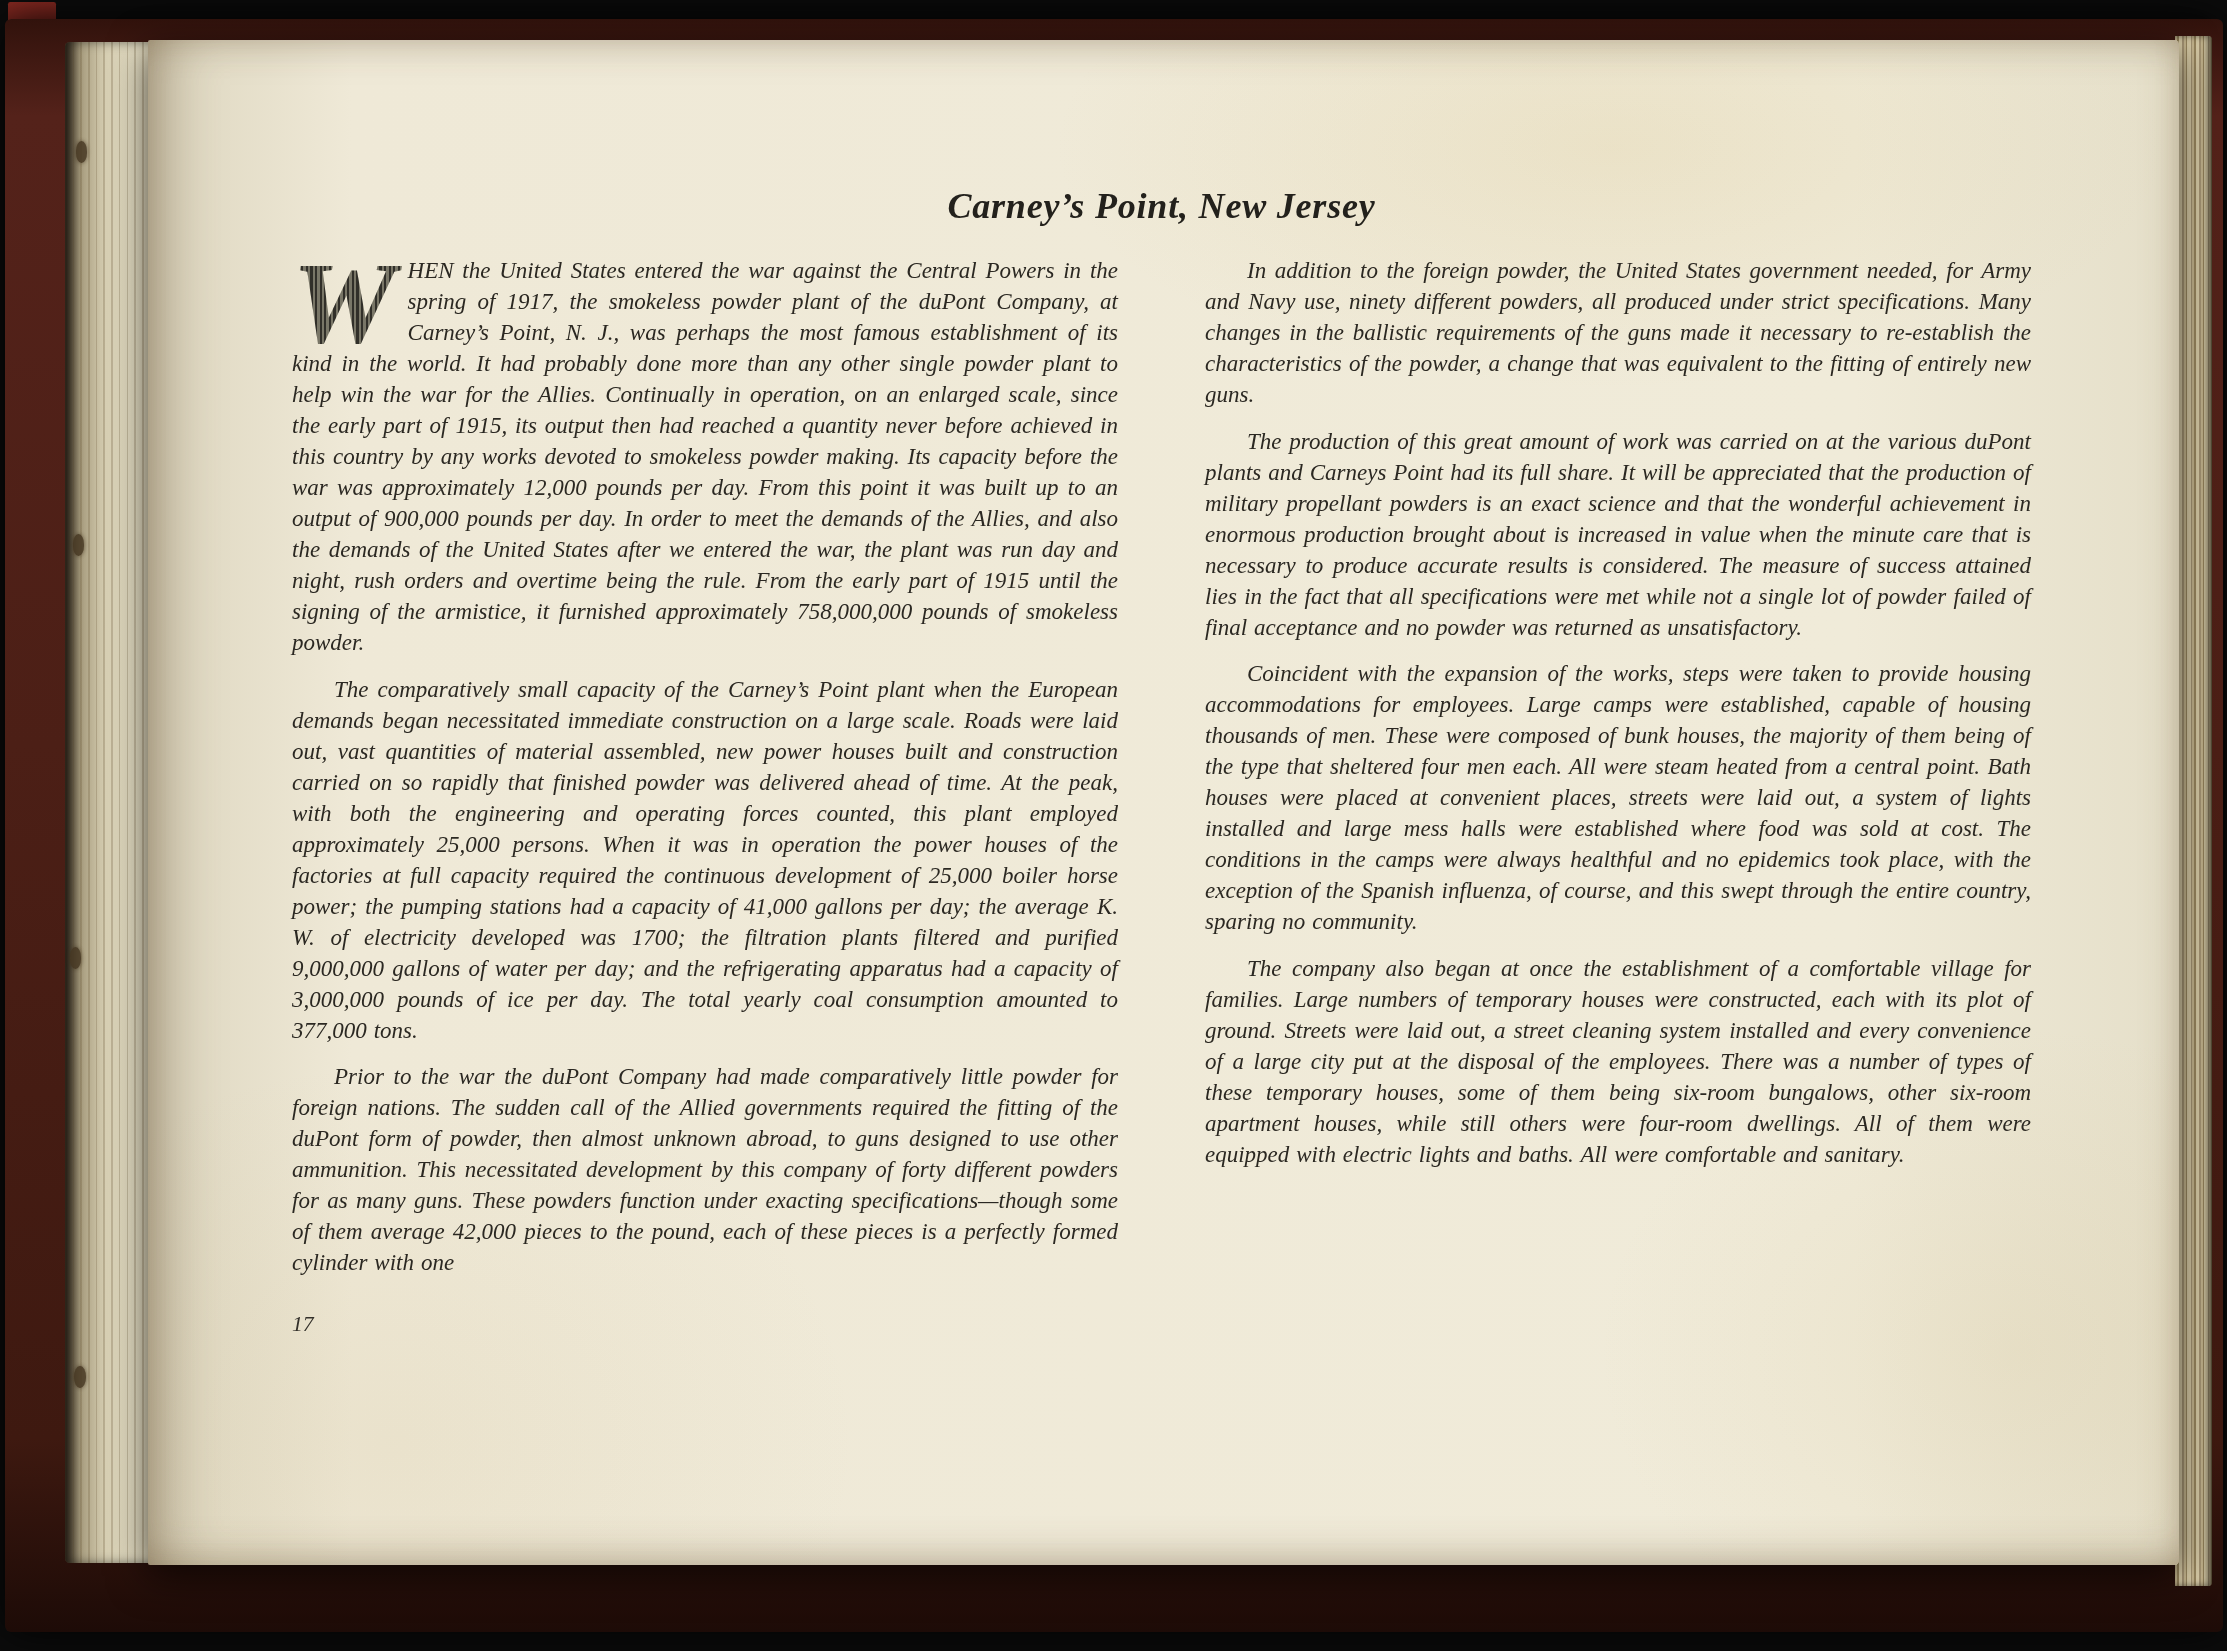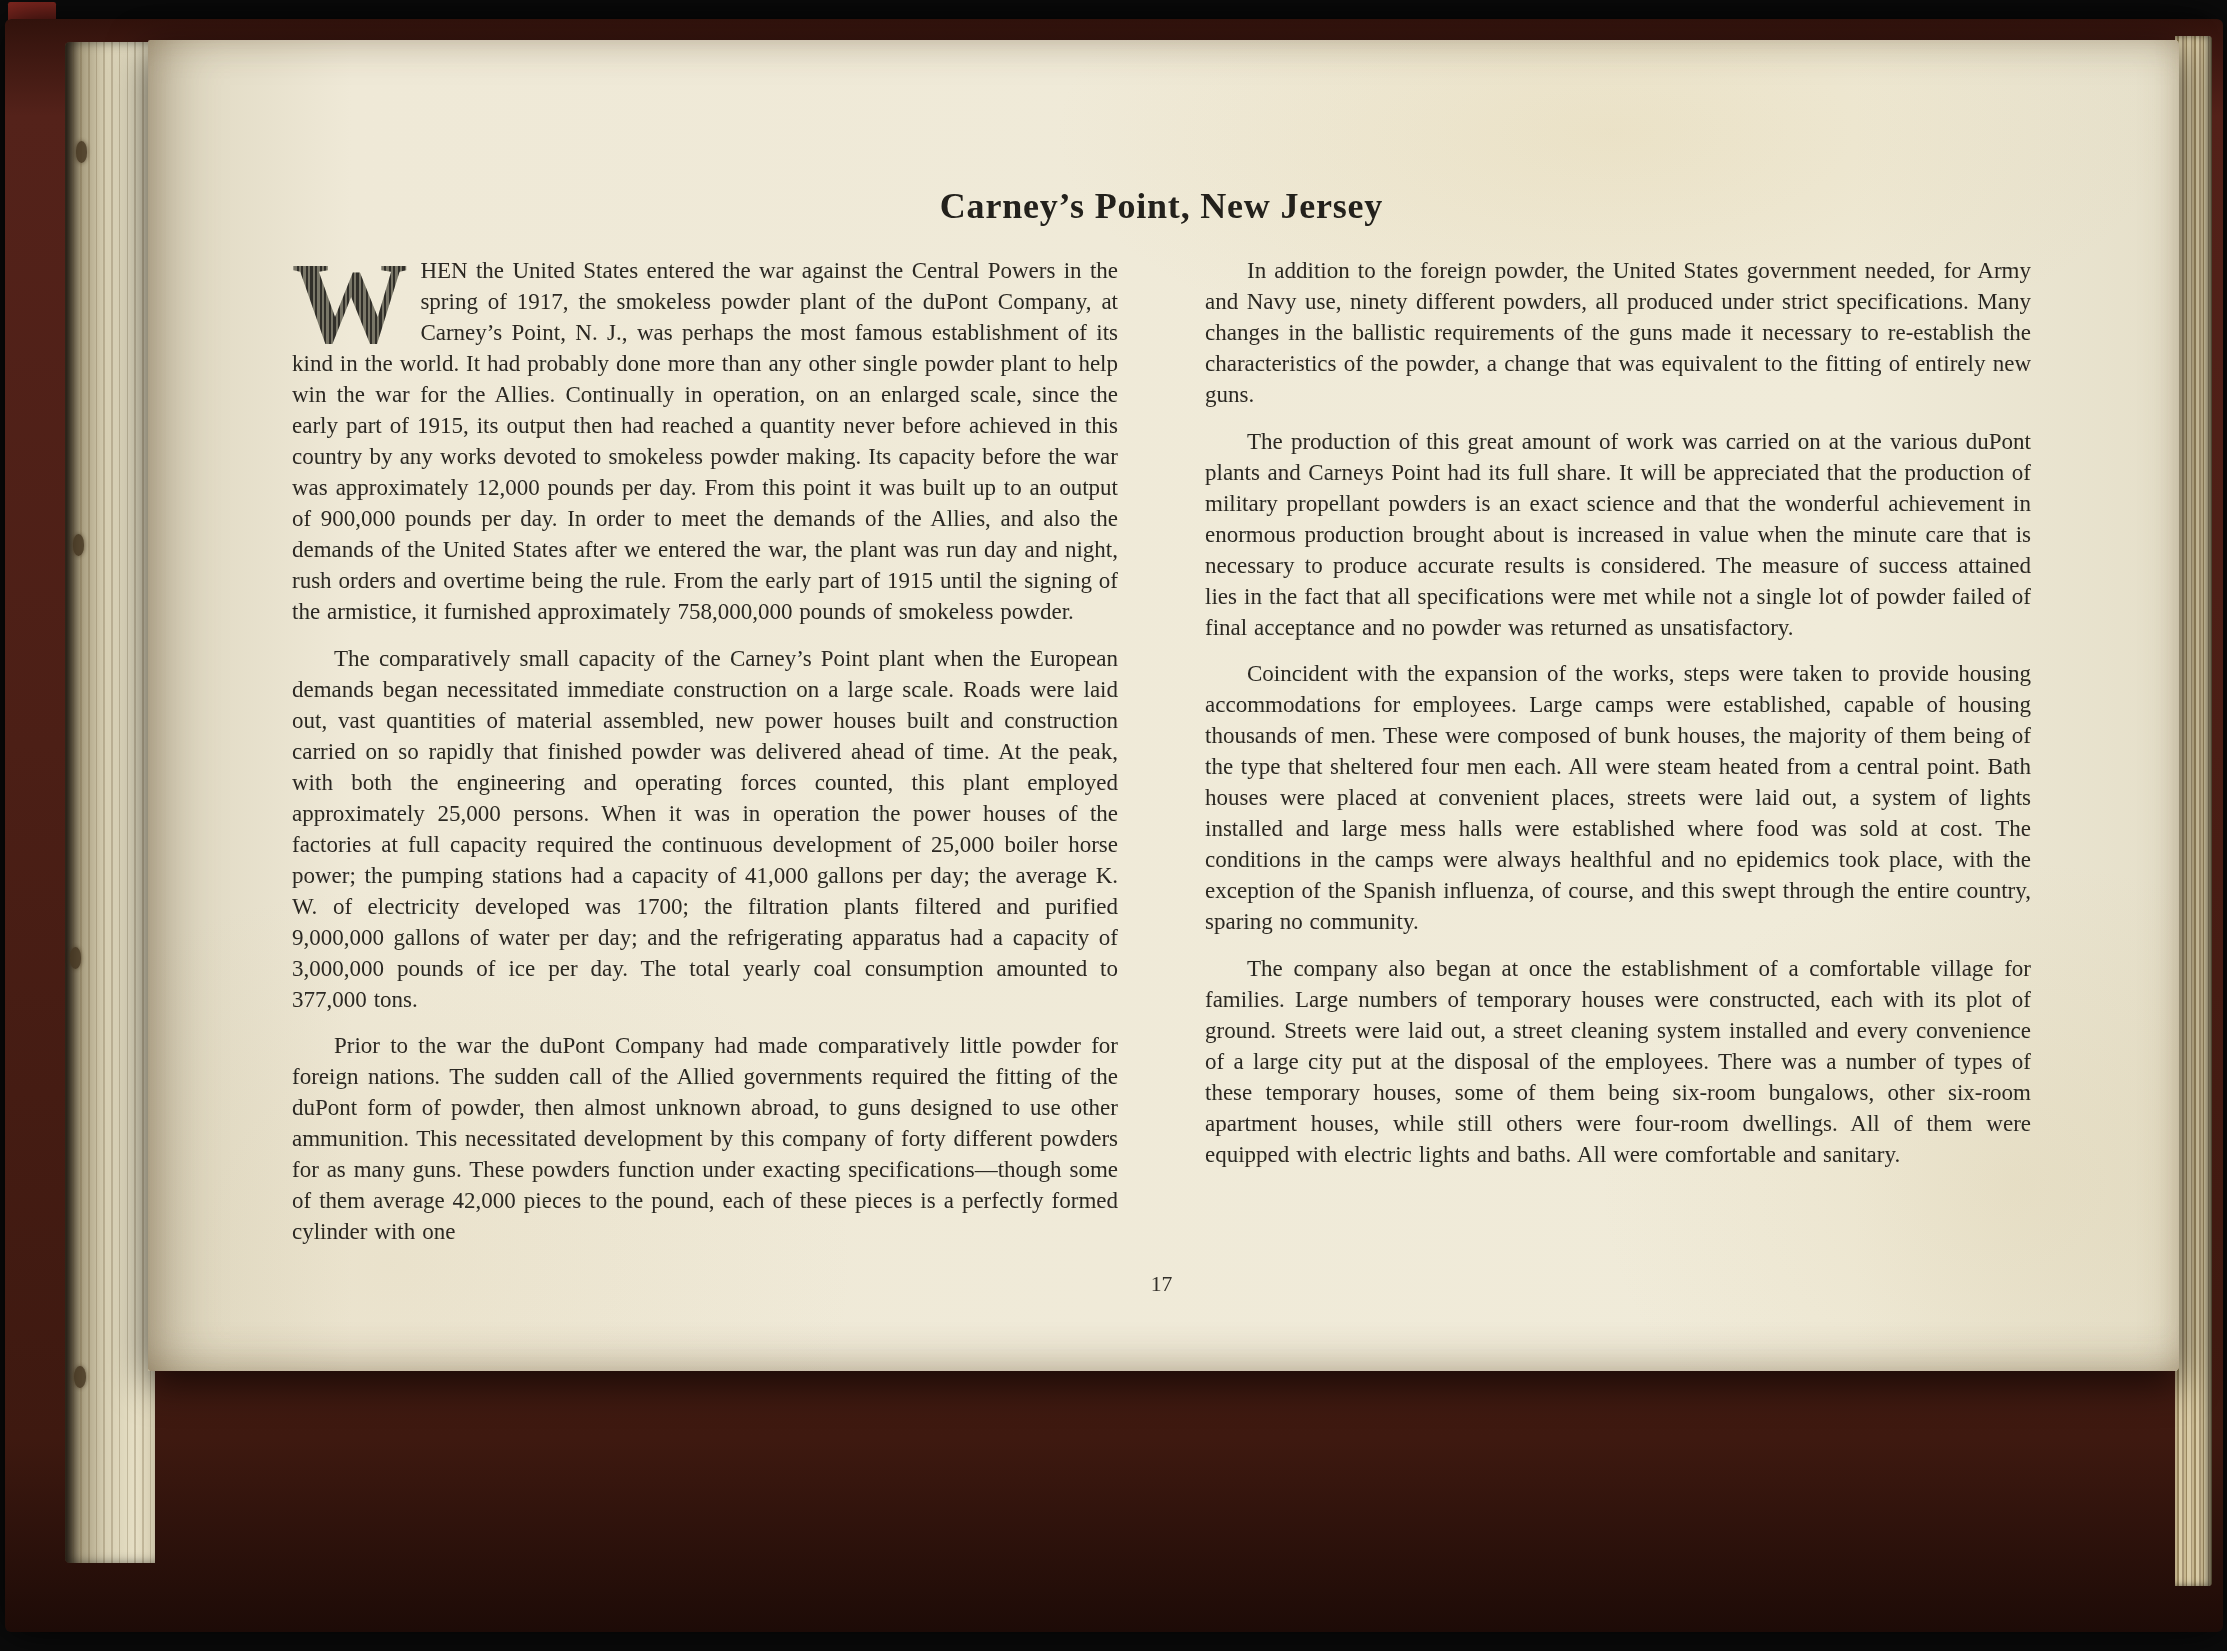--- a/index.html
+++ b/index.html
@@ -41,54 +41,55 @@
   .stitch{
     position:absolute;width:11.6px;height:21.7px;border-radius:50%;
     background:#463722;opacity:.85;box-shadow:0 0 4.6px rgba(60,45,25,.8);
   }
   .s1{left:10.8px;top:99px;}
   .s2{left:7.7px;top:492px;}
   .s3{left:4.6px;top:905px;}
   .s4{left:9.3px;top:1324px;}
   
   .page{
-    position:absolute;left:148px;top:40px;width:2031px;height:1331px;
+    position:absolute;left:148px;top:40px;width:2031px;height:1525px;
     background:
       radial-gradient(928px 402px at 72% 7%,rgba(213,190,128,.20),rgba(0,0,0,0) 60%),
       radial-gradient(696px 541px at 92% 86%,rgba(206,185,132,.16),rgba(0,0,0,0) 60%),
       radial-gradient(773px 634px at 12% 92%,rgba(198,178,128,.13),rgba(0,0,0,0) 60%),
       linear-gradient(90deg,#ddd6bf,var(--paper,#efe9d7) 10%,#f0ebd9 84%,#e5dfc9);
     border-radius:2.3px 4.6px 4.6px 2.3px;
     box-shadow:
       inset 37px 0 62px -29px rgba(95,75,45,.55),
       inset -20px 0 43px -25px rgba(115,92,58,.38),
       inset 0 -26px 46px -25px rgba(115,92,58,.32),
       inset 0 20px 39px -23px rgba(115,92,58,.25),
       0 10.8px 39px rgba(0,0,0,.65);
+    font-style: italic;
   }
   .content{position:absolute;left:144px;top:145px;width:1739px;color:var(--ink,#2b2822);}
   .title{
     font-size:36px;font-weight:bold;letter-spacing:0.8px;
     text-align:center;margin:0 0 28px;color:var(--title-ink,#23211c);
   }
   .columns{display:flex;gap:87px;}
   .col{width:826px;font-size:23px;line-height:31px;text-align:justify;word-spacing:1.2px;}
   .para{margin:0 0 15.5px;}
   .para.indent{text-indent:42px;}
   .dropcap{
     float:left;
     font-size:116px;line-height:87px;font-weight:bold;
     padding:4.6px 12.4px 0 0;
     color:#55524a;
     background:repeating-linear-gradient(90deg,#34322c 0 2.3px,#94907f 2.3px 4.6px);
   }
   @supports ((-webkit-background-clip:text)){
     .dropcap{-webkit-background-clip:text;background-clip:text;color:rgba(40,38,32,.25);}
   }
-  .pageno{text-align:center;font-size:21.7px;margin-top:9px;color:#33302a;}
+  .pageno{text-align:left;font-size:21.7px;margin-top:18px;color:#33302a;}
 </style>
 </head>
 <body>
 
 <div class="photo">
   <div class="cover-tab"></div>
   <div class="cover"></div>
   <div class="pages-edge-right"></div>
   <div class="gutter-pages">
     <div class="stitch s1"></div>

